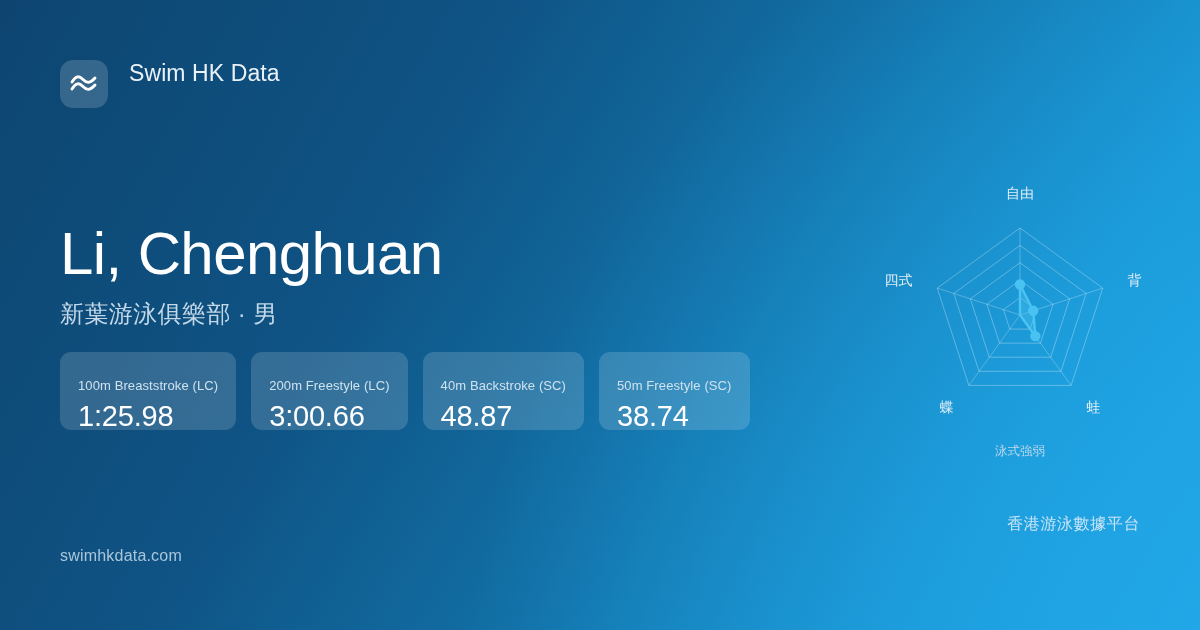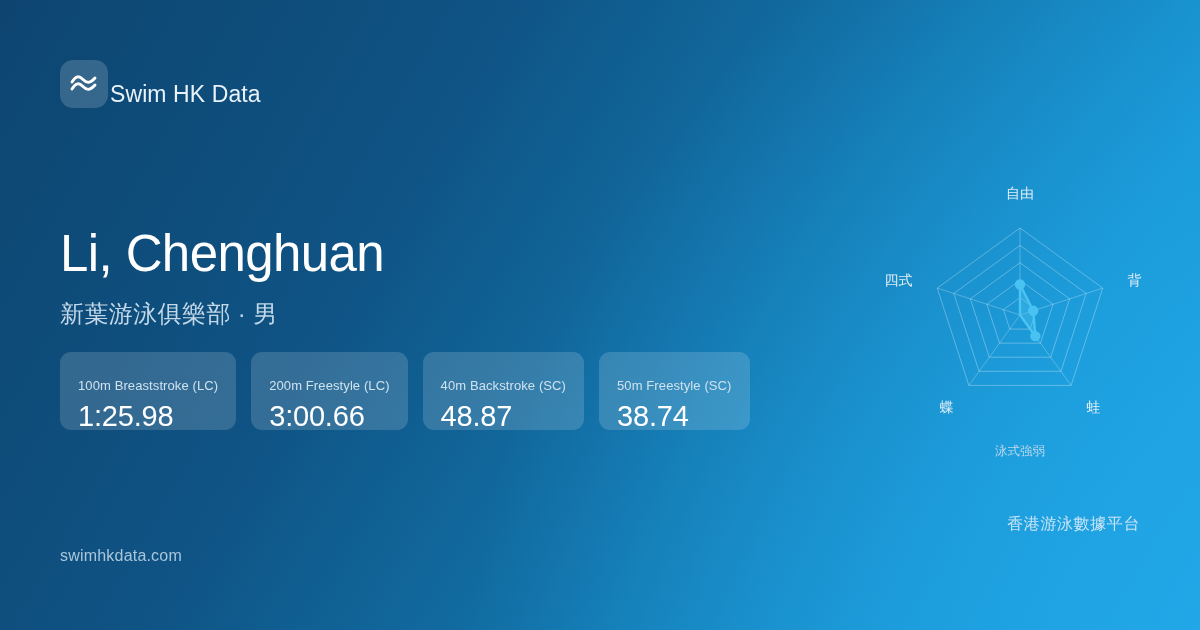--- a/index.html
+++ b/index.html
@@ -10,34 +10,34 @@
     overflow:hidden;
     position:relative;
   }
   #og {
     position:absolute; inset:0; width:1200px; height:630px;
     background:
       radial-gradient(circle at 112% 108%, #23a7e8 0%, rgba(35,167,232,0) 58%),
       linear-gradient(120deg, #0d4570 0%, #0f5384 32%, #1272a8 58%, #1795d2 82%, #1ba4e4 100%);
   }
   
-  .brand { position:absolute; left:60px; top:60px; display:flex; align-items:flex-end; gap:2px; }
+  .brand { position:absolute; left:60px; top:60px; display:flex; align-items:flex-start; gap:21px; }
   .brand-logo {
     width:48px; height:48px; border-radius:13px;
     background:rgba(255,255,255,.17);
     display:flex; align-items:center; justify-content:center;
   }
   .brand-logo svg { display:block; }
   .brand-name {
     font-size:23px; color:#e9f2f8; letter-spacing:.1px; font-weight:400;
   }
   
   .hero { position:absolute; left:60px; top:218px; }
   .athlete-name {
-    font-size:51px; line-height:72px; color:#ffffff; font-weight:400; letter-spacing:-.6px;
+    font-size:60px; line-height:72px; color:#ffffff; font-weight:400; letter-spacing:-.6px;
     white-space:nowrap;
     text-align:center;
   }
   .athlete-meta {
     margin-top:9px;
     font-size:24px; line-height:30px; color:#c3d9e9; font-weight:400; letter-spacing:.4px;
   }
   
   .cards { position:absolute; left:60px; top:352px; display:flex; gap:15px; }
   .card {

